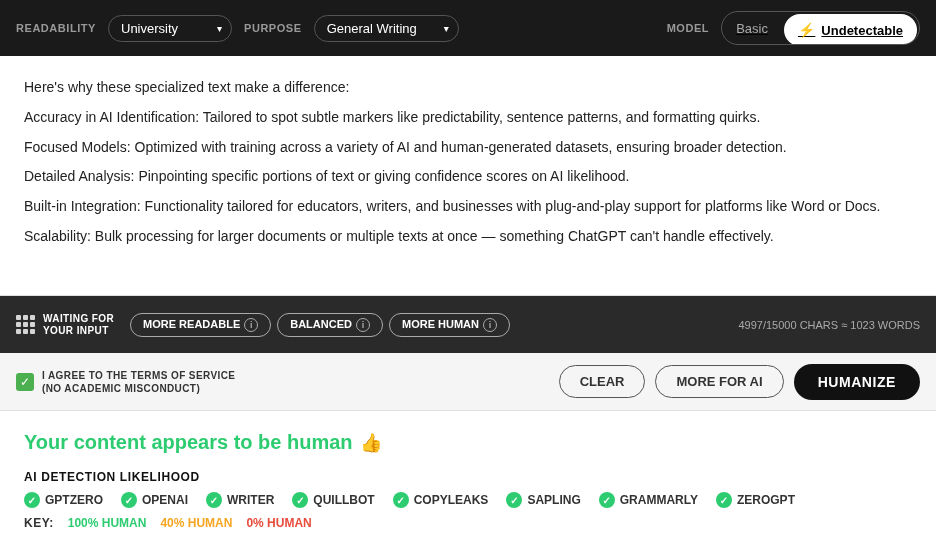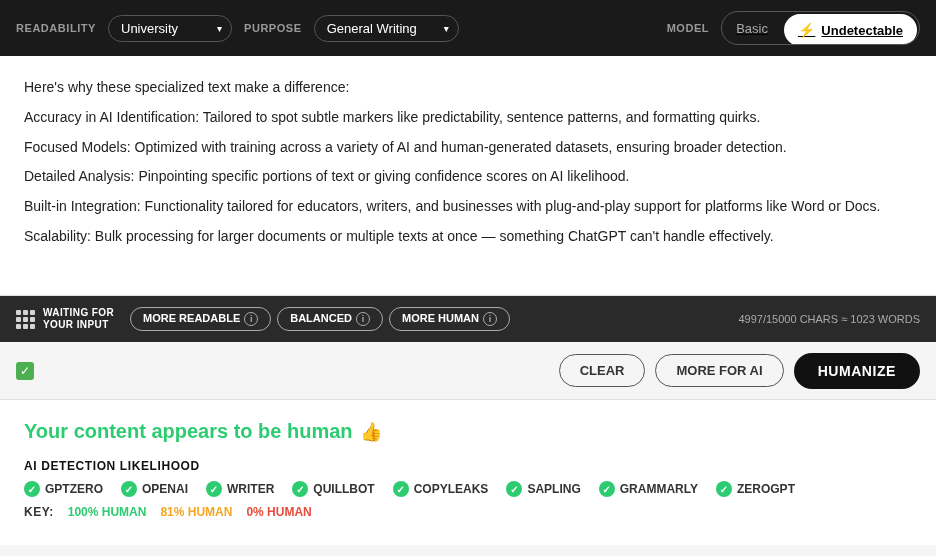--- a/index.html
+++ b/index.html
@@ -114,21 +114,21 @@
       height: 30px;
       background: linear-gradient(transparent, #fff);
     }
 
     
     .editor-bottom-bar {
       background: #2a2a2a;
       display: flex;
       align-items: center;
       padding: 0 16px;
-      height: 46px;
+      height: 57px;
       gap: 8px;
     }
     .waiting-block {
       display: flex;
       align-items: center;
       gap: 8px;
       margin-right: 8px;
     }
     .grid-dots {
       display: grid;
@@ -419,20 +419,24 @@
   </div>
 
   <div class="chars-info">4997/15000 CHARS ≈ 1023 WORDS</div>
 </div>
 
 <div class="action-bar">
   <div class="checkbox-area">
     <div class="checkbox-box">
       <span class="checkbox-check">✓</span>
     </div>
+    <div class="terms-text">
+      <div>I AGREE TO THE TERMS OF SERVICE</div>
+      <div>(NO ACADEMIC MISCONDUCT)</div>
+    </div>
   </div>
 
   <div class="action-buttons">
     <button class="btn-clear">CLEAR</button>
     <button class="btn-check">MORE FOR AI</button>
     <button class="btn-humanize">HUMANIZE</button>
   </div>
 </div>
 
 <div class="results-section">
@@ -491,17 +495,17 @@
         <div class="check-circle">
           <span class="check-circle-inner">✓</span>
         </div>
         <span>ZEROGPT</span>
       </div>
     </div>
 
     <div class="key-row">
       <span class="key-label">KEY:</span>
       <span class="key-human">100% HUMAN</span>
-      <span class="key-mixed">81% HUMAN</span>
+      <span class="key-mixed">40% HUMAN</span>
       <span class="key-ai">0% HUMAN</span>
     </div>
   </div>
 </div>
 
 </body></html>

